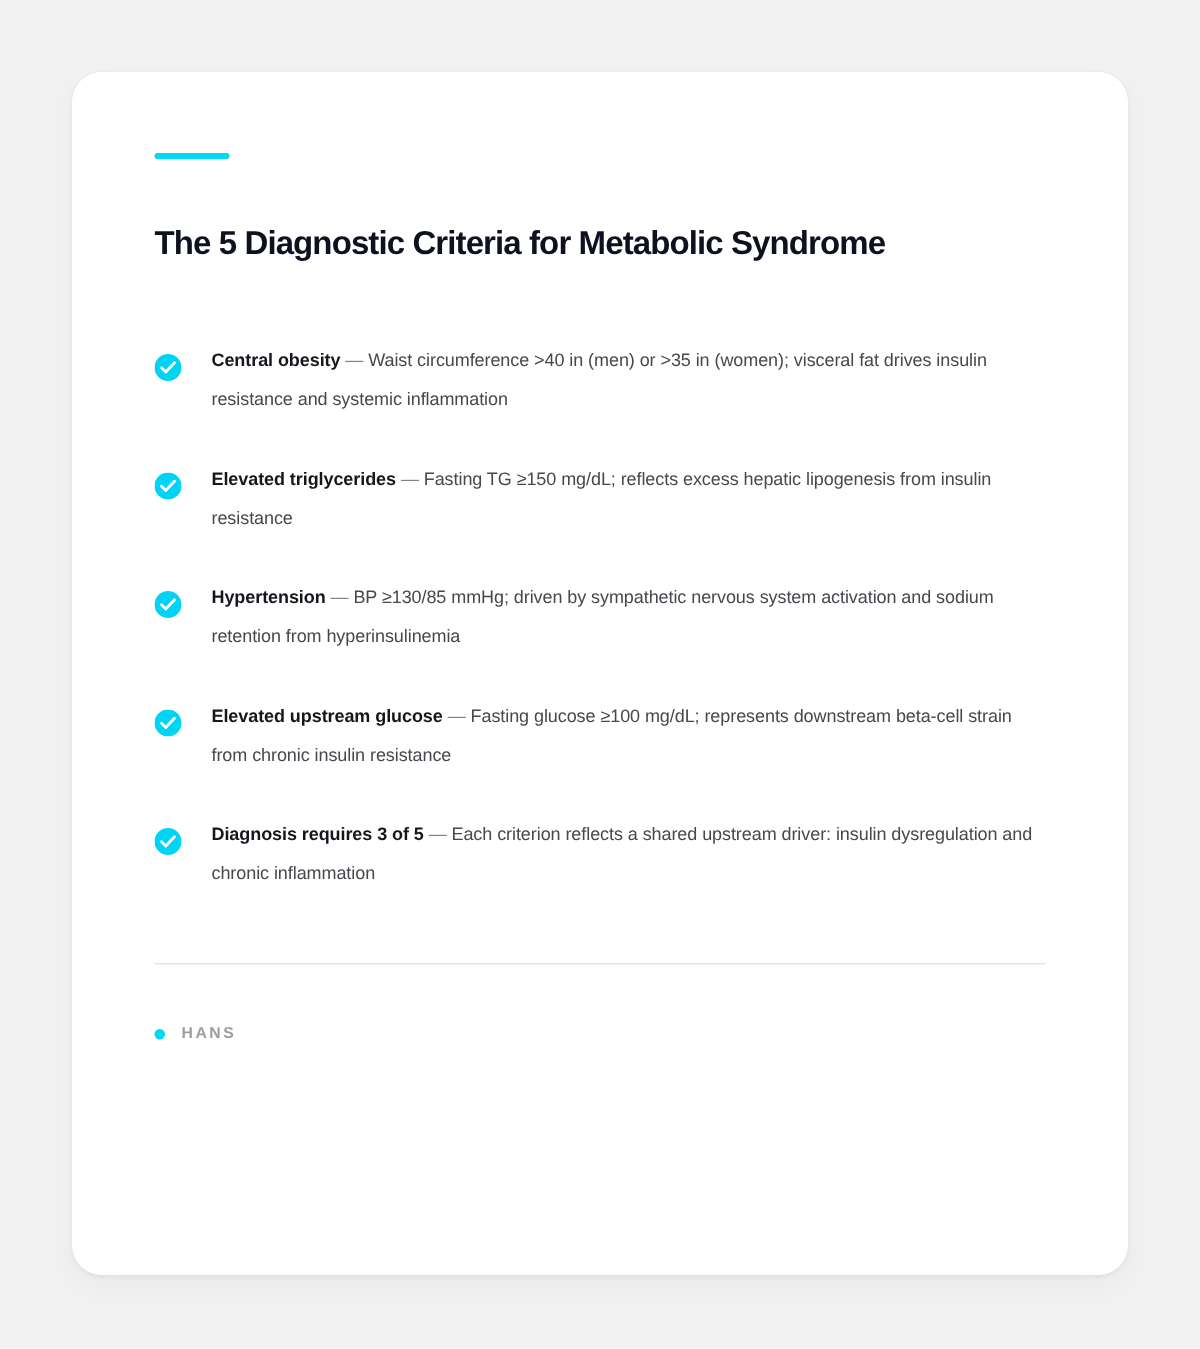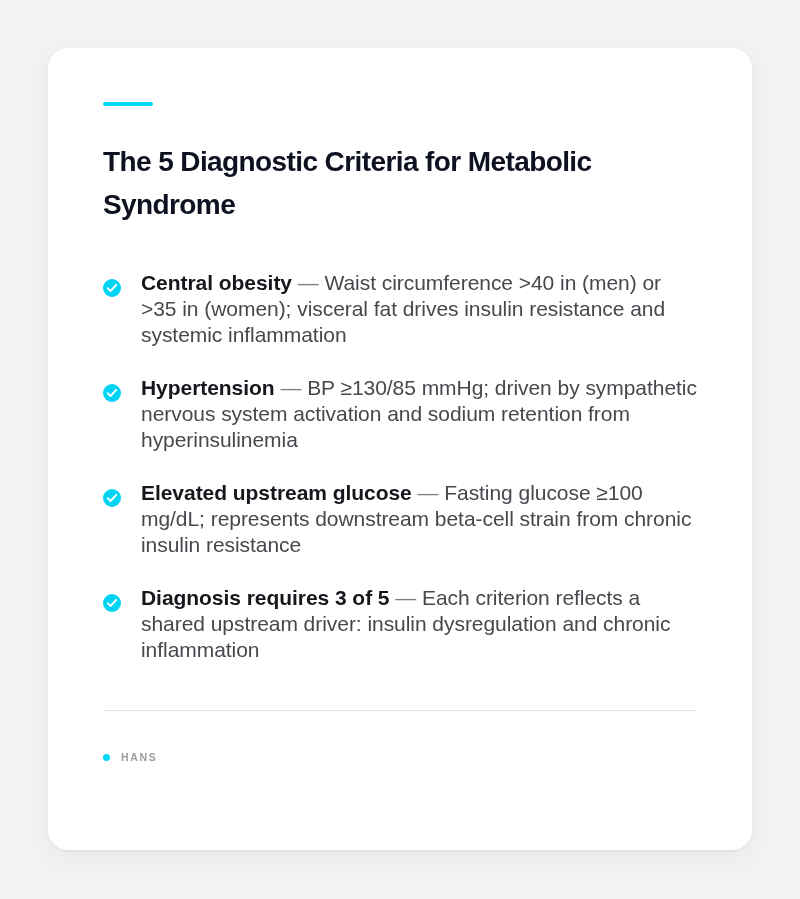--- a/index.html
+++ b/index.html
@@ -44,21 +44,21 @@
 
   .accent-bar {
     width: 50px;
     height: 4px;
     background: #00d8f8;
     border-radius: 2px;
     margin: 0 0 34px 0;
   }
 
   .page-title {
-    font-size: 28px;
+    font-size: 22px;
     line-height: 43px;
     font-weight: 700;
     letter-spacing: -0.6px;
     color: #0d1120;
     margin: 0 0 44px 0;
     max-width: 520px;
   }
 
   .criteria-list {
     list-style: none;
@@ -79,21 +79,21 @@
   .check-icon {
     position: absolute;
     left: 0;
     top: 9px;
     width: 18px;
     height: 18px;
     display: block;
   }
 
   .item-text {
-    font-size: 21px;
+    font-size: 12px;
     line-height: 26px;
     color: #46484d;
     letter-spacing: -0.05px;
     margin-top: 48px;
   }
 
   .item-term {
     font-weight: 700;
     color: #15171c;
   }
@@ -148,20 +148,29 @@
         <li class="criteria-item">
           <span class="check-icon">
             <svg viewBox="0 0 18 18" width="18" height="18" xmlns="http://www.w3.org/2000/svg">
               <circle cx="9" cy="9" r="9" fill="#00d4f5"></circle>
               <path d="M4.7 9.2 L7.5 12 L13.3 5.9" fill="none" stroke="#ffffff" stroke-width="1.9" stroke-linecap="round" stroke-linejoin="round"></path>
             </svg>
           </span>
           <span class="item-text"><span class="item-term">Central obesity</span><span class="item-dash"> — </span><span>Waist circumference &gt;40 in (men) or &gt;35 in (women); visceral fat drives insulin resistance and systemic inflammation</span></span>
         </li>
 
+        <li class="criteria-item">
+          <span class="check-icon">
+            <svg viewBox="0 0 18 18" width="18" height="18" xmlns="http://www.w3.org/2000/svg">
+              <circle cx="9" cy="9" r="9" fill="#00d4f5"></circle>
+              <path d="M4.7 9.2 L7.5 12 L13.3 5.9" fill="none" stroke="#ffffff" stroke-width="1.9" stroke-linecap="round" stroke-linejoin="round"></path>
+            </svg>
+          </span>
+          <span class="item-text"><span class="item-term">Elevated triglycerides</span><span class="item-dash"> — </span><span>Fasting TG ≥150 mg/dL; reflects excess hepatic lipogenesis from insulin resistance</span></span>
+        </li>
 
 
         <li class="criteria-item">
           <span class="check-icon">
             <svg viewBox="0 0 18 18" width="18" height="18" xmlns="http://www.w3.org/2000/svg">
               <circle cx="9" cy="9" r="9" fill="#00d4f5"></circle>
               <path d="M4.7 9.2 L7.5 12 L13.3 5.9" fill="none" stroke="#ffffff" stroke-width="1.9" stroke-linecap="round" stroke-linejoin="round"></path>
             </svg>
           </span>
           <span class="item-text"><span class="item-term">Hypertension</span><span class="item-dash"> — </span><span>BP ≥130/85 mmHg; driven by sympathetic nervous system activation and sodium retention from hyperinsulinemia</span></span>

